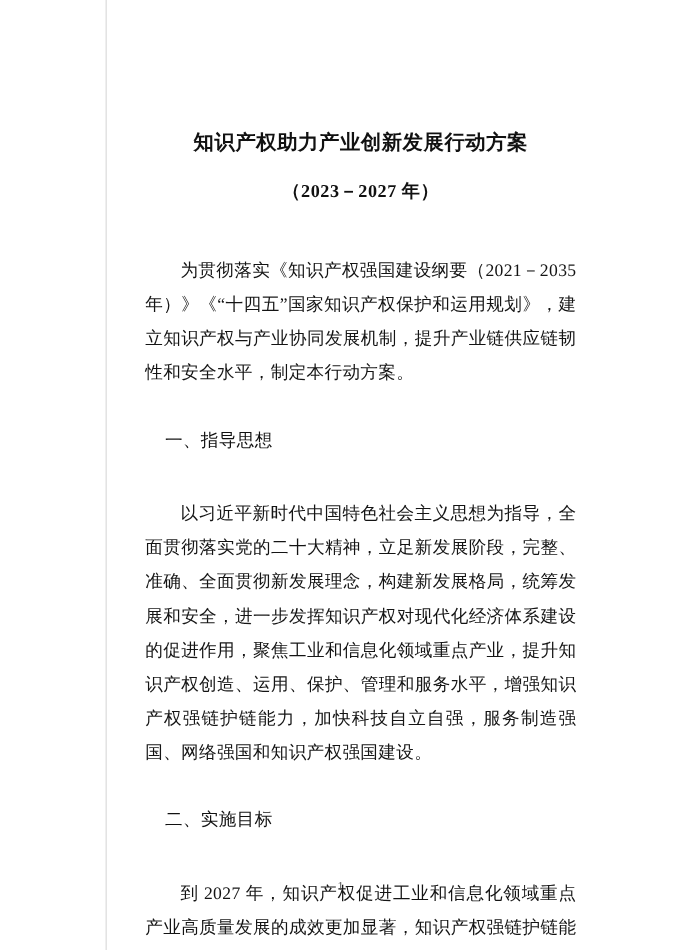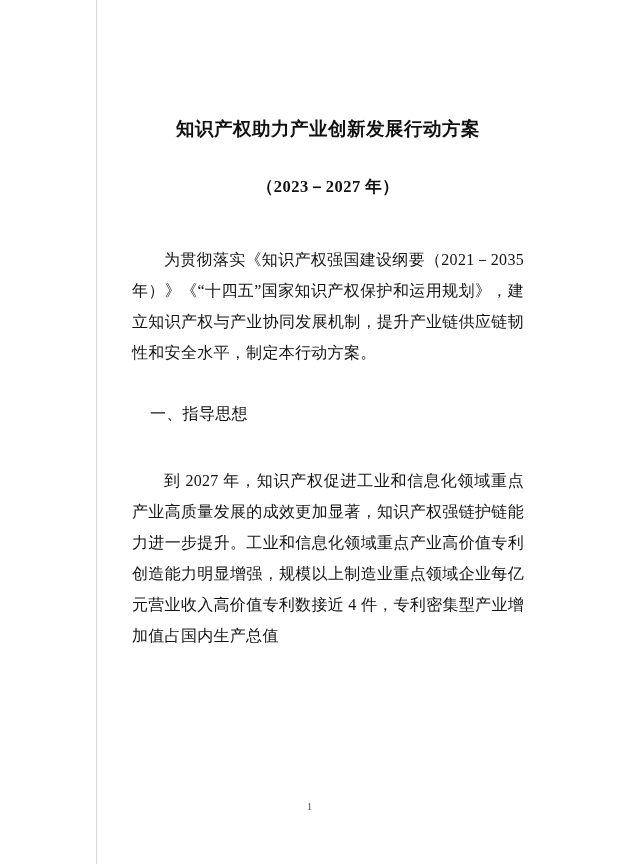--- a/index.html
+++ b/index.html
@@ -42,21 +42,21 @@
     margin: 0;
     padding-top: 116px;
     text-align: center;
     font-size: 18.5px;
     font-weight: bold;
     letter-spacing: 0.5px;
     font-family: Liberation Mono, monospace;
     color: #111111;
   }
   .doc-subtitle {
-    margin: 13px;
+    margin: 0;
     padding-top: 22px;
     text-align: center;
     font-size: 16.5px;
     font-weight: bold;
     letter-spacing: 0.5px;
     color: #111111;
   }
   .para {
     margin: 14px;
     padding-top: 22px;
@@ -96,17 +96,19 @@
 
 <div class="page">
   <div class="left-rule"></div>
 
   <div class="content">
     <h1 class="doc-title">知识产权助力产业创新发展行动方案</h1>
     <div class="doc-subtitle">（2023－2027 年）</div>
 
     <p class="para first-body">为贯彻落实《知识产权强国建设纲要（2021－2035 年）》《“十四五”国家知识产权保护和运用规划》，建立知识产权与产业协同发展机制，提升产业链供应链韧性和安全水平，制定本行动方案。</p>
     <p class="heading">一、指导思想</p>
+    <p class="para">以习近平新时代中国特色社会主义思想为指导，全面贯彻落实党的二十大精神，立足新发展阶段，完整、准确、全面贯彻新发展理念，构建新发展格局，统筹发展和安全，进一步发挥知识产权对现代化经济体系建设的促进作用，聚焦工业和信息化领域重点产业，提升知识产权创造、运用、保护、管理和服务水平，增强知识产权强链护链能力，加快科技自立自强，服务制造强国、网络强国和知识产权强国建设。</p>
+    <p class="heading">二、实施目标</p>
     <p class="para">到 2027 年，知识产权促进工业和信息化领域重点产业高质量发展的成效更加显著，知识产权强链护链能力进一步提升。工业和信息化领域重点产业高价值专利创造能力明显增强，规模以上制造业重点领域企业每亿元营业收入高价值专利数接近 4 件，专利密集型产业增加值占国内生产总值</p>
   </div>
 
   <div class="page-number">1</div>
 </div>
 
 </body></html>

